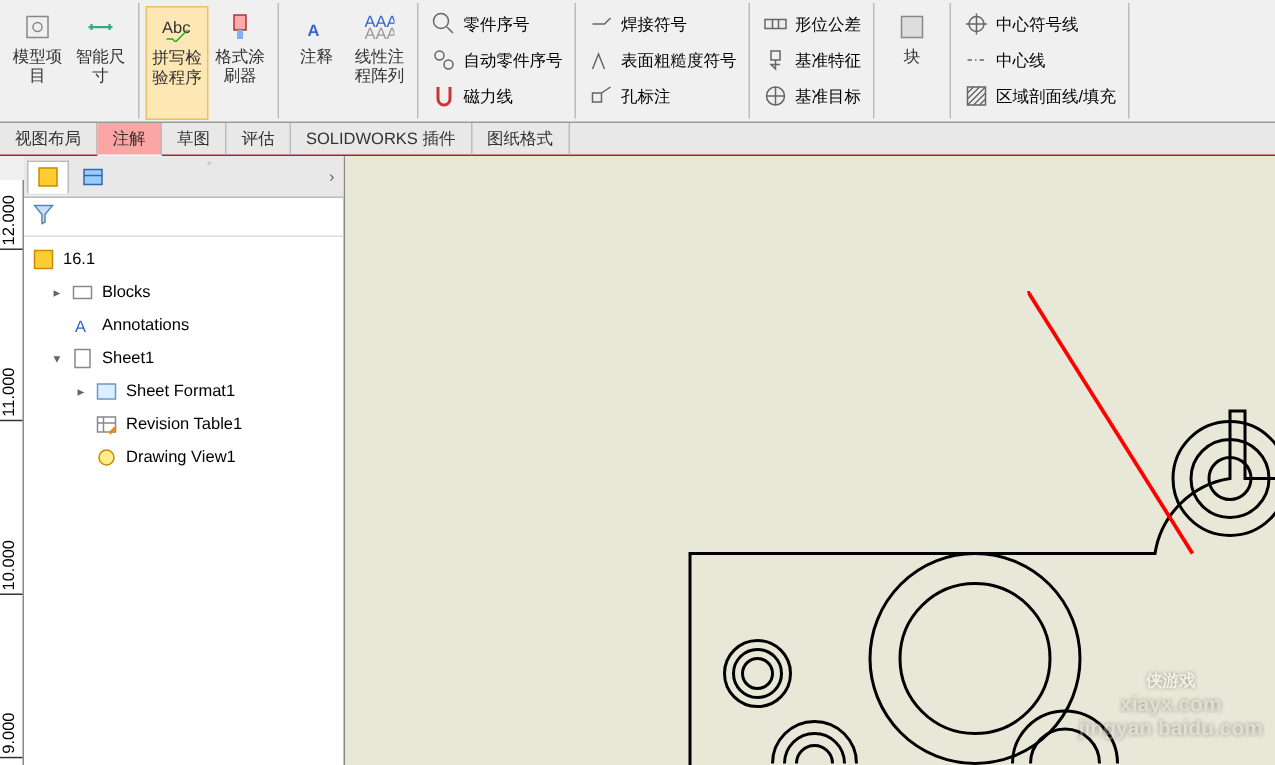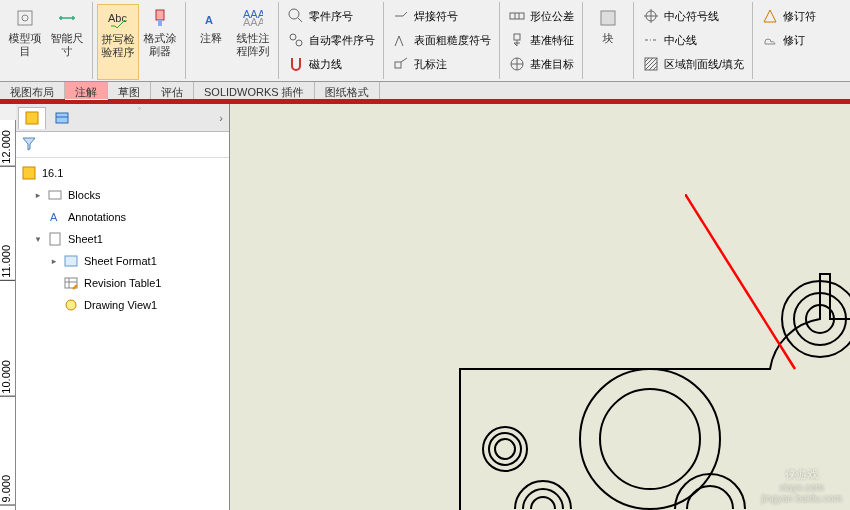--- a/index.html
+++ b/index.html
@@ -6,43 +6,43 @@
 body{background:#f0f0f0;width:850px;height:510px;overflow:hidden;position:relative}
 .ribbon{background:#f0f0f0;border-bottom:1px solid #999;height:82px;display:flex;padding:2px 0}
 .rgroup{border-right:1px solid #bbb;display:flex;align-items:flex-start;padding:2px 4px}
 .bigbtn{display:flex;flex-direction:column;align-items:center;justify-content:flex-start;width:42px;height:76px;padding:2px;cursor:pointer}
 .bigbtn .ic{width:24px;height:24px;display:flex;align-items:center;justify-content:center;margin-bottom:2px}
 .bigbtn .lbl{text-align:center;line-height:13px;color:#333}
 .bigbtn.active{background:#fde8b5;border:1px solid #e5c365}
 .smallcol{display:flex;flex-direction:column;justify-content:center}
 .smallbtn{display:flex;align-items:center;height:24px;padding:1px 4px;cursor:pointer;white-space:nowrap}
 .smallbtn .ic{width:18px;height:18px;margin-right:4px;display:flex;align-items:center;justify-content:center}
-.tabs{background:#e8e8e8;border-bottom:5px solid #b91c1c;height:22px;display:flex}
+.tabs{background:#e8e8e8;border-bottom:1px solid #b91c1c;height:22px;display:flex}
 .tab{padding:3px 10px;border-right:1px solid #bbb;cursor:pointer;color:#333}
 .tab.active{background:#fca5a5;border-bottom:1px solid #f5f5f5;margin-bottom:-1px}
 .ruler-h{position:absolute;top:104px;left:230px;right:0;height:16px;background:#fff;border-bottom:1px solid #888;font-size:9px}
 .ruler-h .tick{position:absolute;top:0;height:100%;border-left:1px solid #333;padding-left:2px;line-height:16px}
 .ruler-v{position:absolute;top:120px;left:0;width:16px;bottom:0;background:#fff;border-right:1px solid #888;font-size:9px}
 .ruler-v .tick{position:absolute;left:0;width:100%;border-top:1px solid #333;writing-mode:vertical-rl;transform:rotate(180deg);padding-top:2px}
 .main{position:absolute;top:104px;left:16px;right:0;bottom:0;display:flex}
 .sidebar{width:214px;background:#fff;border-right:1px solid #888;display:flex;flex-direction:column}
 .sb-tabs{height:28px;background:#e8e8e8;border-bottom:1px solid #bbb;display:flex;align-items:center;padding:2px}
 .sb-tab{width:28px;height:22px;display:flex;align-items:center;justify-content:center;cursor:pointer;margin-right:2px}
 .sb-tab.active{background:#fff;border:1px solid #bbb;border-bottom:none}
 .sb-filter{height:26px;border-bottom:1px solid #ddd;display:flex;align-items:center;padding:0 6px}
 .tree{flex:1;overflow:auto;padding:4px 0}
 .tree-item{display:flex;align-items:center;padding:2px 4px;cursor:pointer}
 .tree-item .exp{width:12px;height:12px;margin-right:2px;display:flex;align-items:center;justify-content:center;font-size:9px;color:#666}
 .tree-item .ic{width:18px;height:18px;margin-right:4px;display:flex;align-items:center;justify-content:center}
 .d1{padding-left:16px}.d2{padding-left:32px}
 .canvas{flex:1;background:#e8e8d8;position:relative;overflow:hidden}
 .part{position:absolute;stroke:#000;stroke-width:2;fill:none}
 .arrow{position:absolute;top:90px;left:455px;width:120px;height:190px;pointer-events:none}
-.watermark{position:absolute;right:8px;bottom:6px;opacity:.35;text-align:center;color:#fff;font-size:16px;font-weight:normal;text-shadow:0 0 3px #000}
-.watermark .sub{font-size:10px;color:#ccc}
+.watermark{position:absolute;right:8px;bottom:17px;opacity:.35;text-align:center;color:#fff;font-size:16px;font-weight:bold;text-shadow:0 0 3px #000}
+.watermark .sub{font-size:14px;color:#ccc}
 .sb-handle{position:absolute;left:122px;top:0;width:8px;height:8px;color:#888;font-size:8px}
 </style>
 </head>
 <body>
 
 <div class="ribbon">
   <div class="rgroup">
     <div class="bigbtn">
       <span class="ic">
           <svg width="20" height="20">
@@ -220,40 +220,20 @@
           <span>中心线</span>
         </div>
       <div class="smallbtn">
           <span class="ic">
             <svg width="16" height="16">
               <rect x="2" y="2" width="12" height="12" stroke="#666" fill="none"></rect>
               <path d="M2 6l4-4M2 10l8-8M2 14l12-12M6 14l8-8M10 14l4-4" stroke="#666"></path>
             </svg>
           </span>
           <span>区域剖面线/填充</span>
-        </div>
-    </div>
-  </div>
-  <div class="rgroup" style="border-right:none">
-    <div class="smallcol">
-      <div class="smallbtn">
-          <span class="ic">
-            <svg width="16" height="16">
-              <path d="M8 2l6 12H2z" stroke="#c70" fill="none"></path>
-            </svg>
-          </span>
-          <span>修订符</span>
-        </div>
-      <div class="smallbtn">
-          <span class="ic">
-            <svg width="16" height="16">
-              <path d="M3 10a3 3 0 016 0 3 3 0 014 2H3z" stroke="#888" fill="none"></path>
-            </svg>
-          </span>
-          <span>修订</span>
         </div>
     </div>
   </div>
 </div>
 
 <div class="tabs">
   <div class="tab">视图布局</div>
   <div class="tab active">注解</div>
   <div class="tab">草图</div>
   <div class="tab">评估</div>

